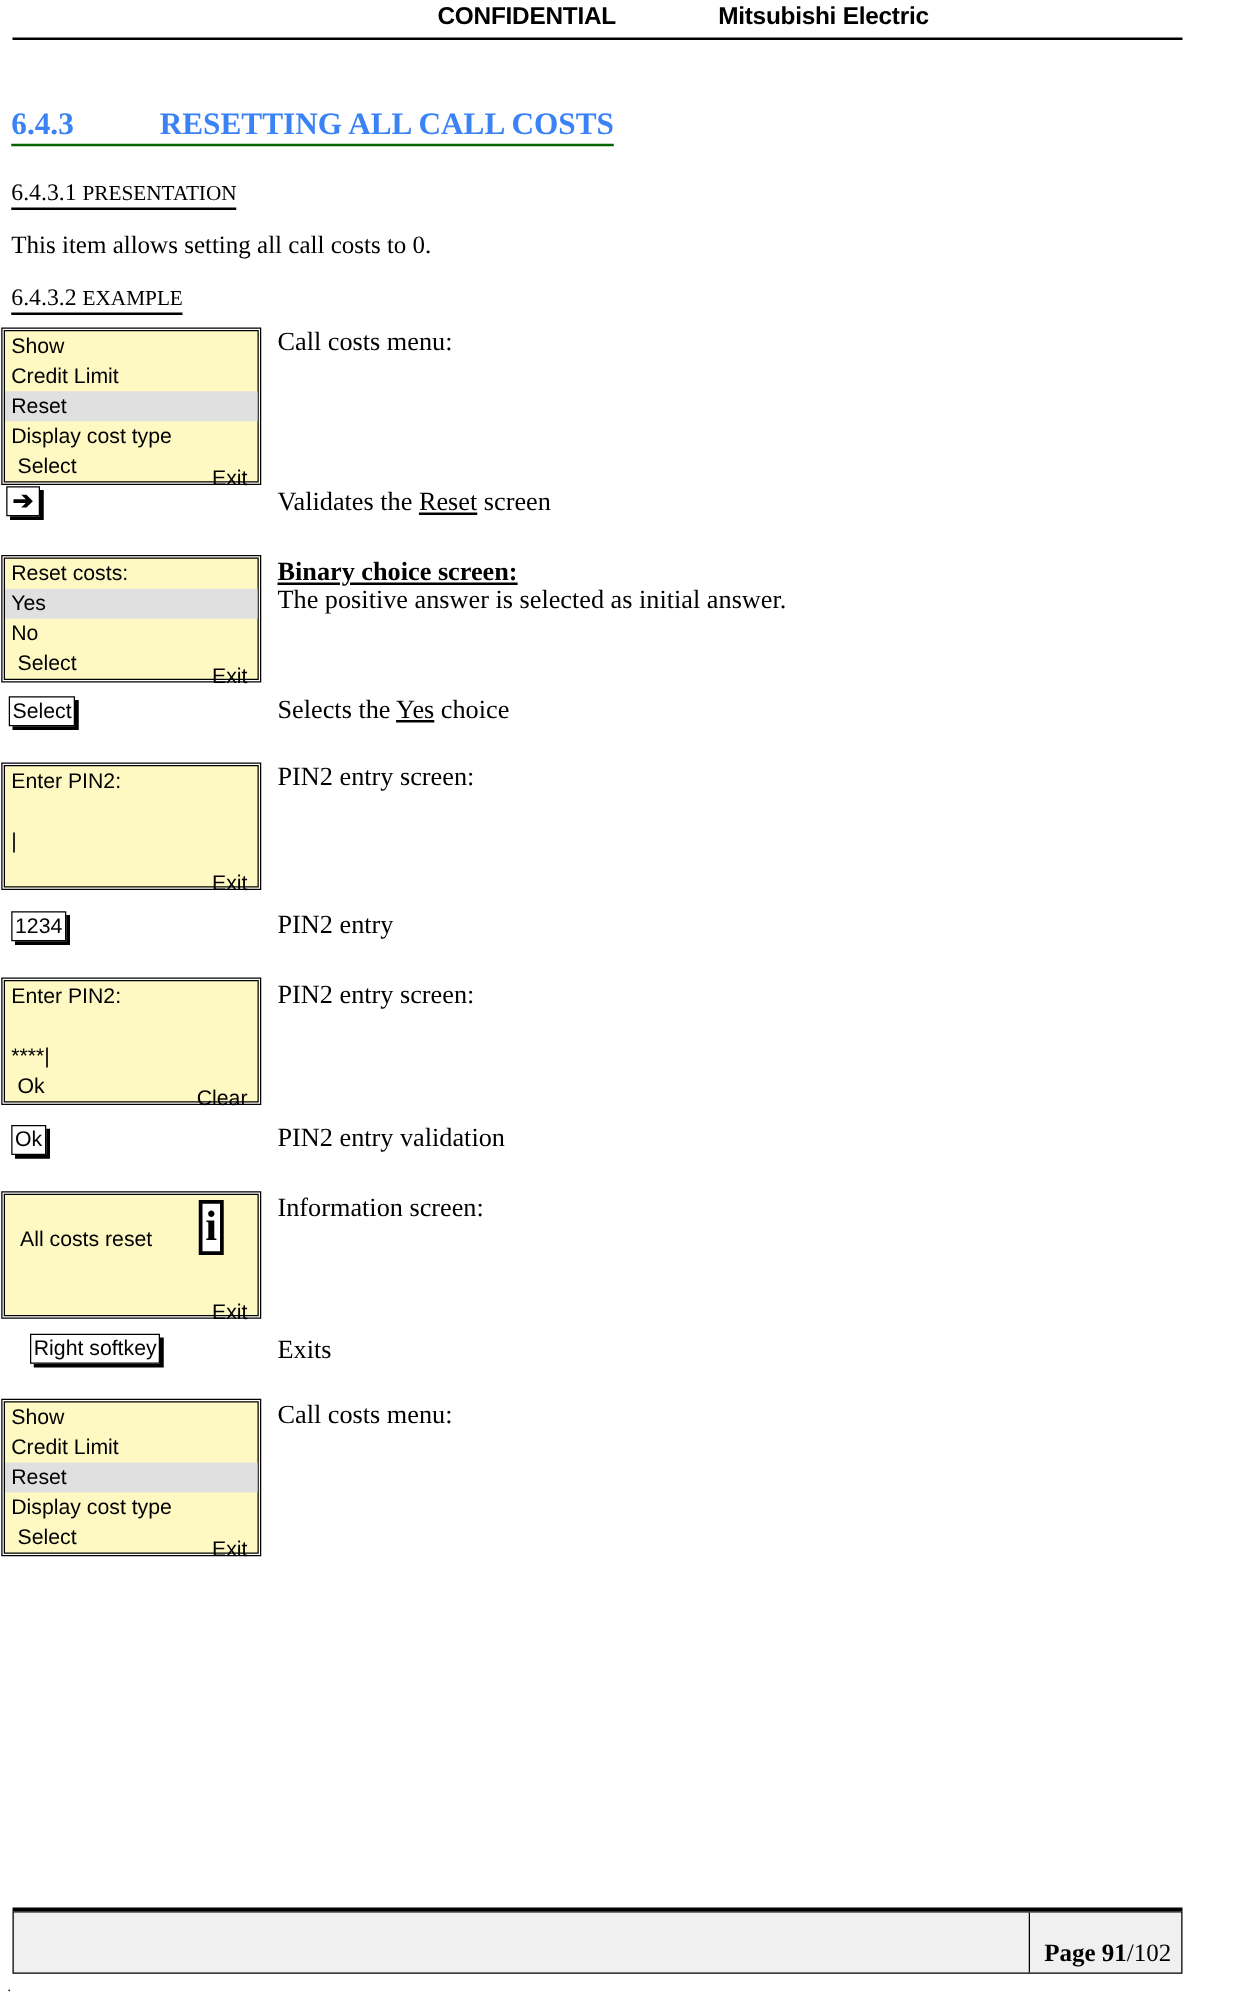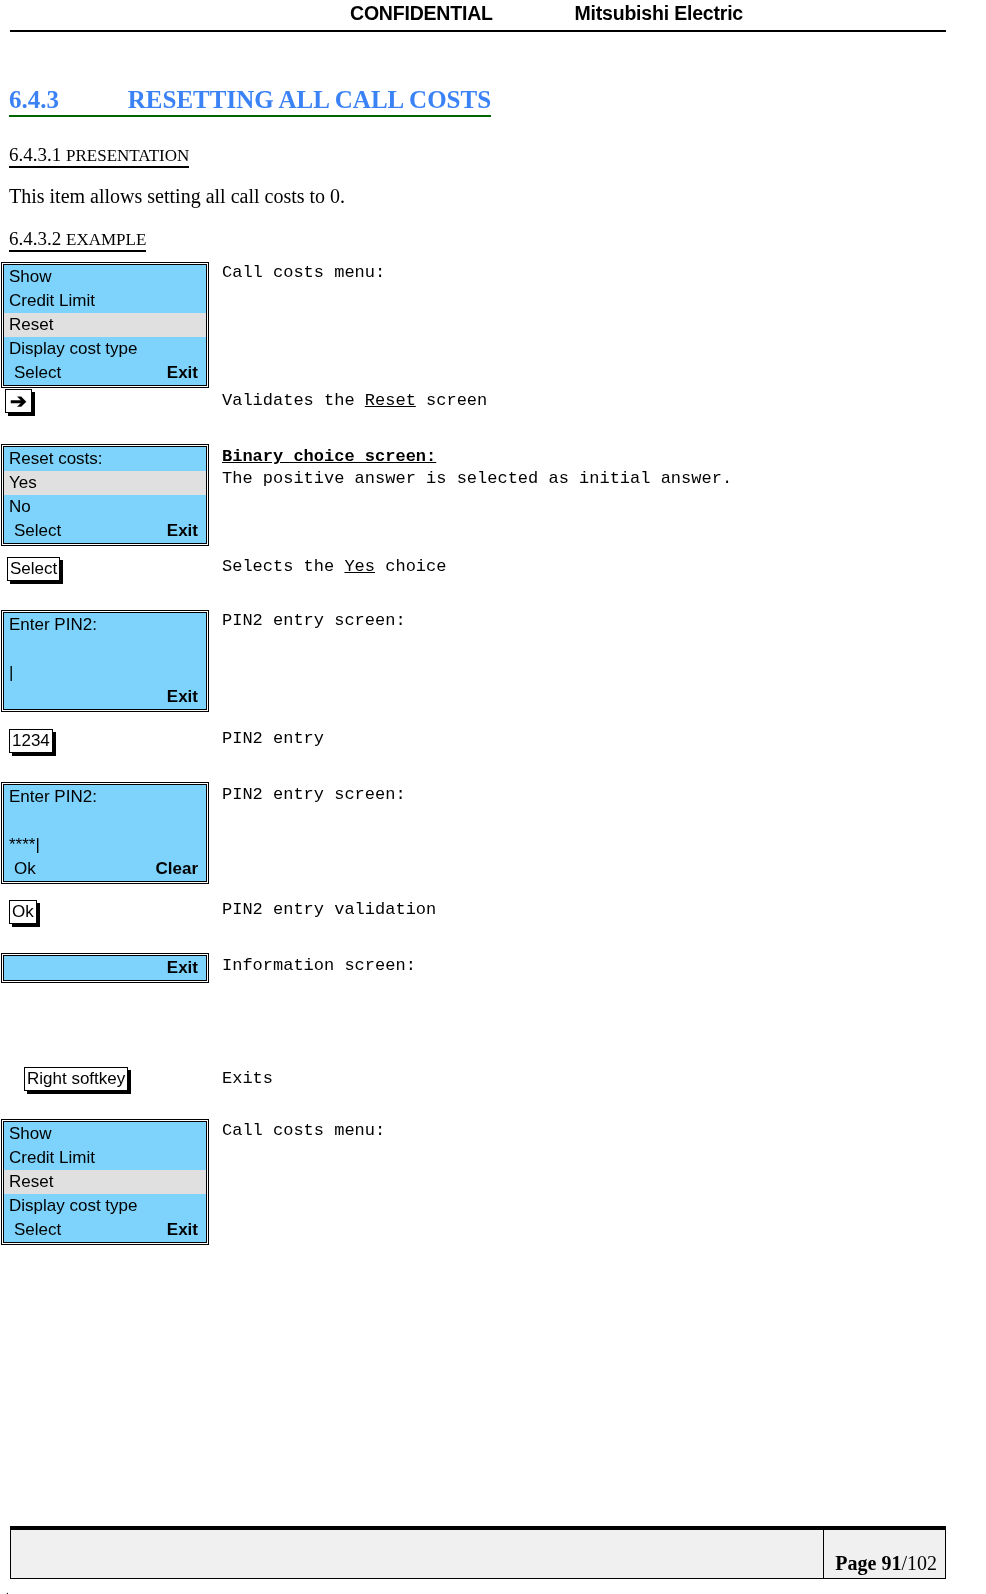--- a/index.html
+++ b/index.html
@@ -99,21 +99,21 @@
   }
 
   
   .screen {
     position: absolute;
     left: 3px;
     width: 204px;
     border: 1.5px solid #000000;
     outline: 1.5px solid #000000;
     outline-offset: 1.5px;
-    background: #7dd3fc;
+    background: #fef9c3;
     font-family: "Liberation Sans", sans-serif;
     font-size: 17px;
     line-height: 24px;
     box-sizing: border-box;
   }
   .scr-line {
     position: relative;
     height: 24px;
     padding-left: 5px;
     white-space: pre;
@@ -132,22 +132,21 @@
     box-sizing: border-box;
   }
   .softkeys .sk-left {
     position: absolute;
     left: 10px;
     top: 0;
   }
   .softkeys .sk-right {
     position: absolute;
     right: 8px;
-    top: 0;
-    font-weight: bold;
+    top: 10px;
   }
   .cursor-bar {
     font-family: "Liberation Sans", sans-serif;
   }
 
   
   .screen.info .info-body {
     position: relative;
     height: 72px;
   }
@@ -218,22 +217,22 @@
     padding: 0 4px;
     font-size: 20px;
     line-height: 22px;
     font-weight: bold;
   }
 
   
   .caption {
     position: absolute;
     left: 222px;
-    font-family: Liberation Mono, monospace;
-    font-size: 17px;
+    font-family: Liberation Serif, serif;
+    font-size: 21px;
     line-height: 22px;
     white-space: pre;
   }
   .caption u { text-decoration: underline; }
   .caption .bold-u {
     font-weight: bold;
     text-decoration: underline;
   }
 
   
@@ -350,20 +349,28 @@
     <span class="sk-left">Ok</span>
     <span class="sk-right">Clear</span>
   </div>
 </div>
 <div class="caption" style="top:784px;">PIN2 entry screen:</div>
 
 <div class="keybox" style="left:9px; top:900px;">Ok</div>
 <div class="caption" style="top:899px;">PIN2 entry validation</div>
 
 <div class="screen info" style="top:955px;">
+  <div class="info-body">
+    <span class="info-text">All costs reset</span>
+    <span class="info-icon">
+      <span class="shadow"></span>
+      <span class="frame"></span>
+      <span class="glyph">i</span>
+    </span>
+  </div>
   <div class="softkeys">
     <span class="sk-right">Exit</span>
   </div>
 </div>
 <div class="caption" style="top:955px;text-align:center;">Information screen:</div>
 
 <div class="keybox" style="left:24px; top:1067px;">Right softkey</div>
 <div class="caption" style="top:1068px;">Exits</div>
 
 <div class="screen" style="top:1121px;">

